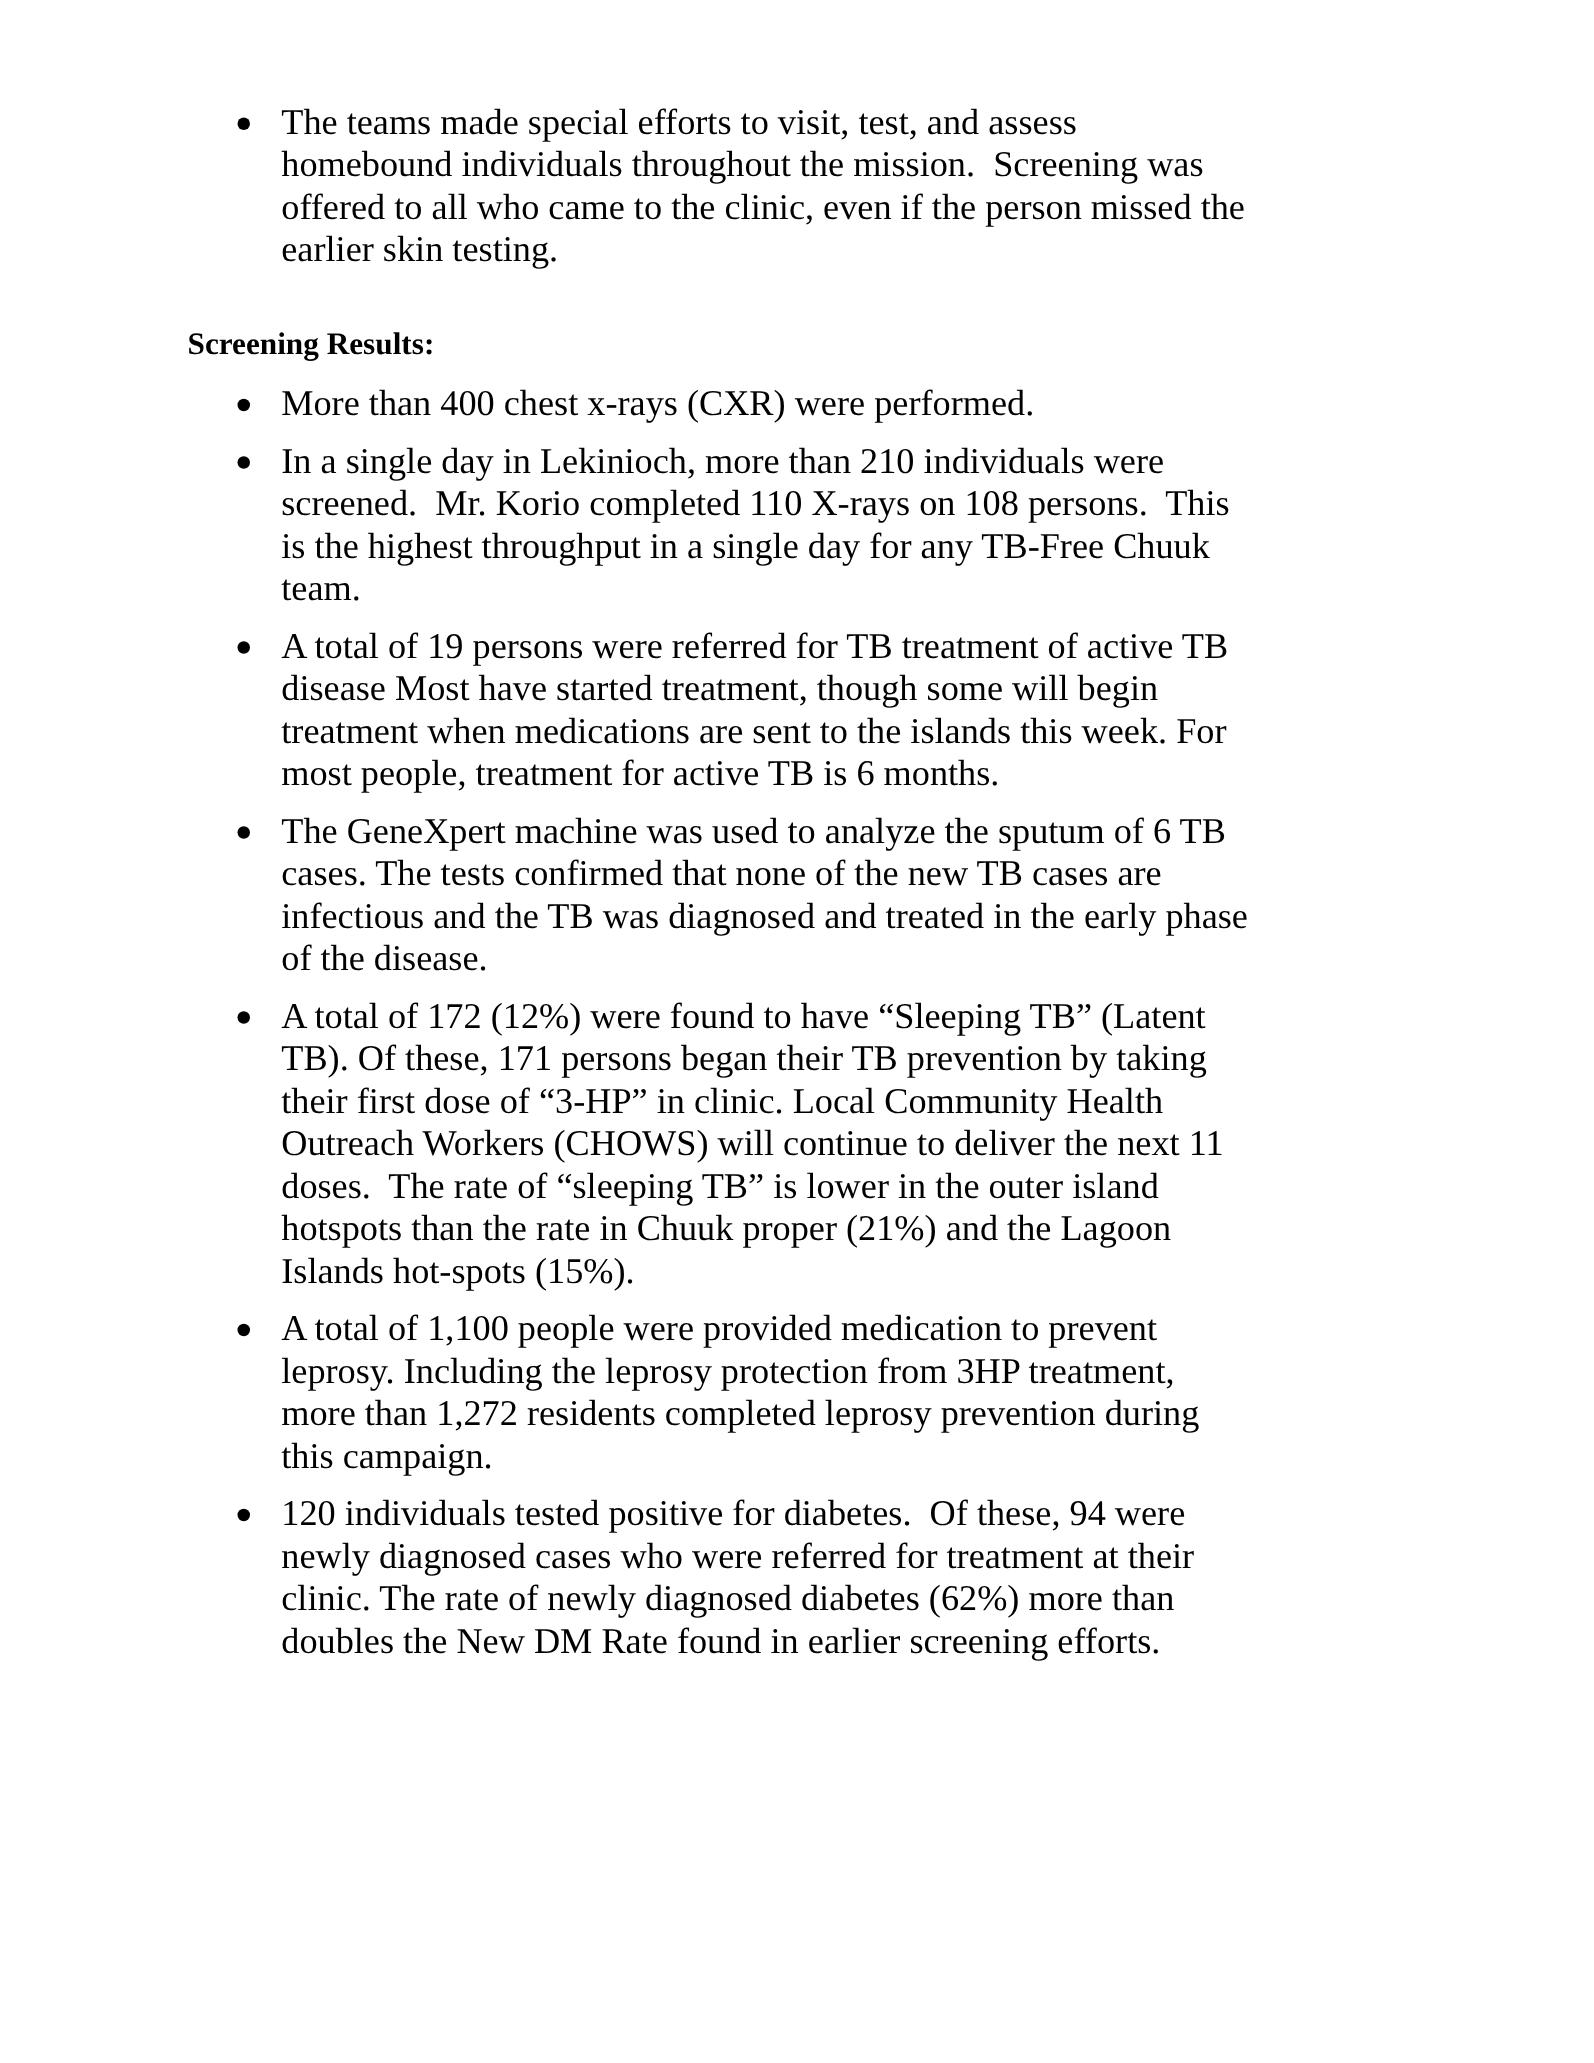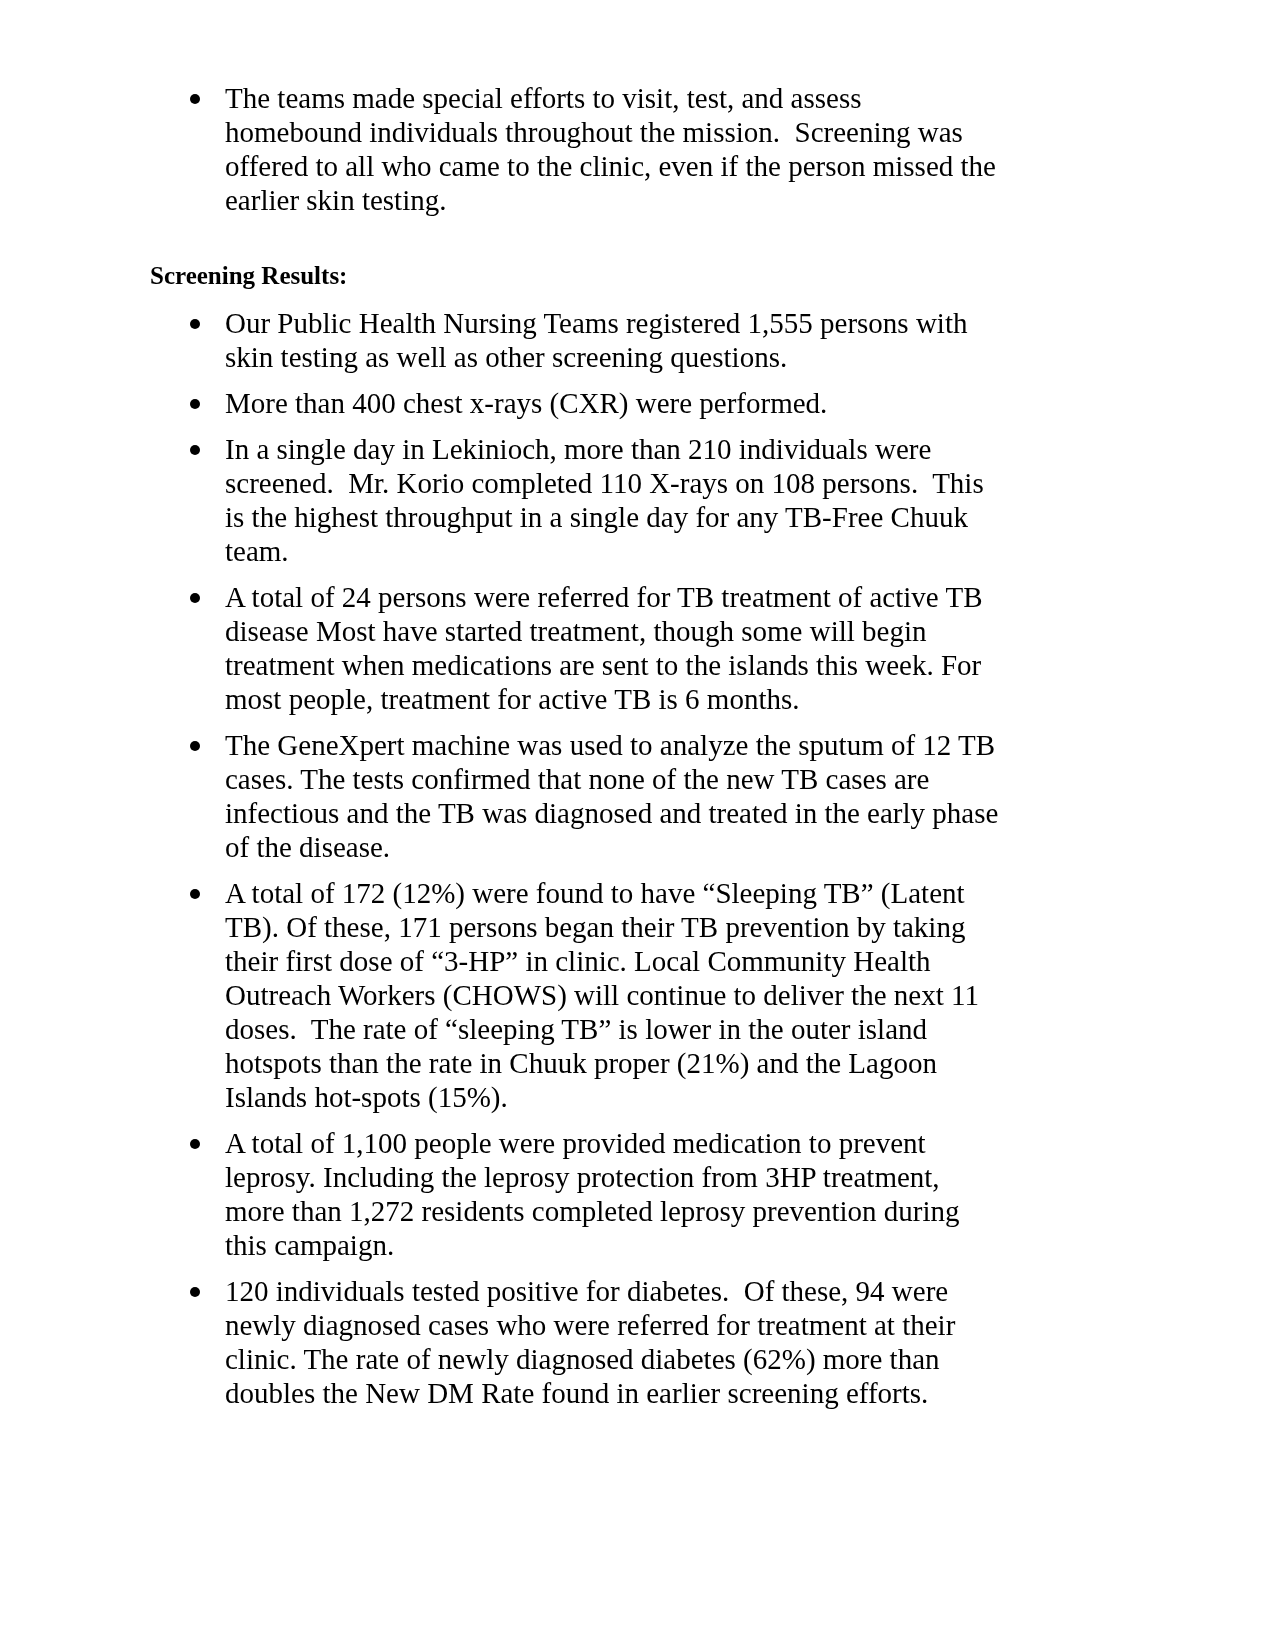--- a/index.html
+++ b/index.html
@@ -55,23 +55,22 @@
 
 <div class="page">
 
   <ul class="bullets">
     <li><span class="btxt">The teams made special efforts to visit, test, and assess homebound individuals throughout the mission.  Screening was offered to all who came to the clinic, even if the person missed the earlier skin testing.</span></li>
   </ul>
 
   <h2 class="section-heading">Screening Results:</h2>
 
   <ul class="bullets">
-    <li><span class="btxt">Our Public Health Nursing Teams registered 1,555 persons with skin testing as well as other screening questions.</span></li>
     <li><span class="btxt">More than 400 chest x-rays (CXR) were performed.</span></li>
     <li><span class="btxt">In a single day in Lekinioch, more than 210 individuals were screened.  Mr. Korio completed 110 X-rays on 108 persons.  This is the highest throughput in a single day for any TB-Free Chuuk team.</span></li>
-    <li><span class="btxt">A total of 24 persons were referred for TB treatment of active TB disease Most have started treatment, though some will begin treatment when medications are sent to the islands this week. For most people, treatment for active TB is 6 months.</span></li>
-    <li><span class="btxt">The GeneXpert machine was used to analyze the sputum of 12 TB cases. The tests confirmed that none of the new TB cases are infectious and the TB was diagnosed and treated in the early phase of the disease.</span></li>
+    <li><span class="btxt">A total of 19 persons were referred for TB treatment of active TB disease Most have started treatment, though some will begin treatment when medications are sent to the islands this week. For most people, treatment for active TB is 6 months.</span></li>
+    <li><span class="btxt">The GeneXpert machine was used to analyze the sputum of 6 TB cases. The tests confirmed that none of the new TB cases are infectious and the TB was diagnosed and treated in the early phase of the disease.</span></li>
     <li><span class="btxt">A total of 172 (12%) were found to have “Sleeping TB” (Latent TB). Of these, 171 persons began their TB prevention by taking their first dose of “3-HP” in clinic. Local Community Health Outreach Workers (CHOWS) will continue to deliver the next 11 doses.  The rate of “sleeping TB” is lower in the outer island hotspots than the rate in Chuuk proper (21%) and the Lagoon Islands hot-spots (15%).</span></li>
     <li><span class="btxt">A total of 1,100 people were provided medication to prevent leprosy. Including the leprosy protection from 3HP treatment, more than 1,272 residents completed leprosy prevention during this campaign.</span></li>
     <li><span class="btxt">120 individuals tested positive for diabetes.  Of these, 94 were newly diagnosed cases who were referred for treatment at their clinic. The rate of newly diagnosed diabetes (62%) more than doubles the New DM Rate found in earlier screening efforts.</span></li>
   </ul>
 
 </div>
 
 </body></html>

